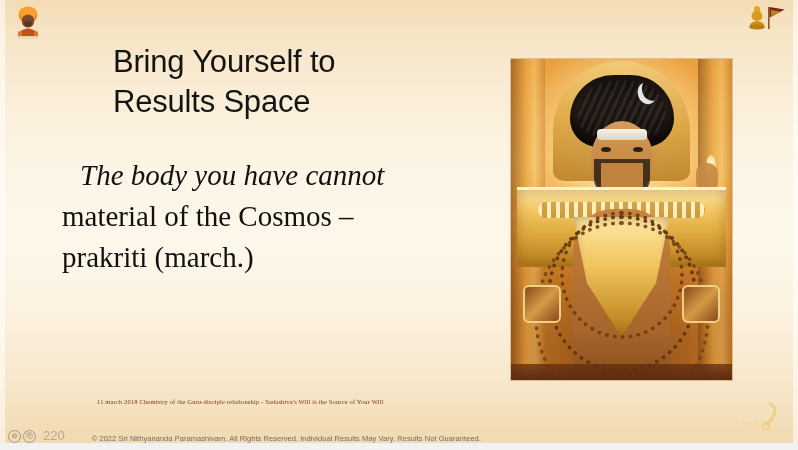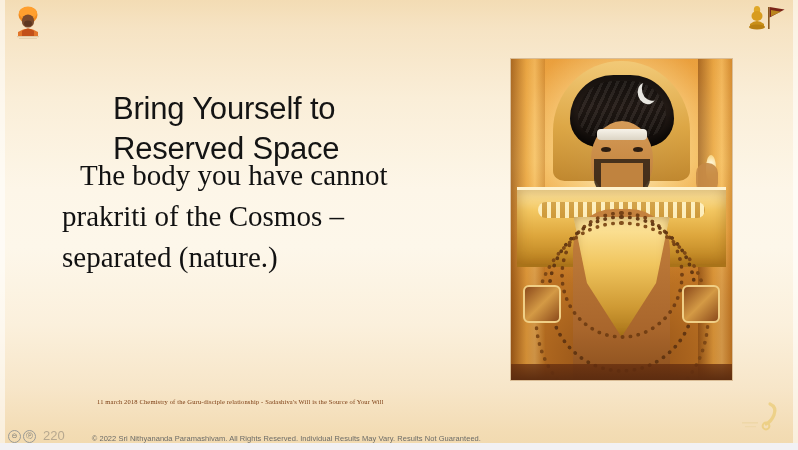--- a/index.html
+++ b/index.html
@@ -65,37 +65,36 @@
   .title {
     position: absolute;
     left: 113px;
     top: 42px;
     width: 380px;
     font-size: 31px;
     line-height: 1.28;
     color: #141414;
     font-weight: 400;
     letter-spacing: -0.2px;
-    margin-top: 47px;
   }
   .title .line { display: block; white-space: nowrap; }
 
   
   .body-copy {
     position: absolute;
     left: 62px;
     top: 155px;
     width: 400px;
     font-family: "Liberation Serif", serif;
     font-size: 29px;
     line-height: 1.42;
     color: #111111;
   }
   .body-copy .line { display: block; white-space: nowrap; }
-  .body-copy .line.indent { text-indent: 18px; }
+  .body-copy .line.indent { text-indent: 18px; font-style: italic; }
 
   
   .photo-frame {
     position: absolute;
     left: 511px;
     top: 59px;
     width: 221px;
     height: 321px;
     background: #c47b2a;
     box-shadow: 0 0 0 1px rgba(160,110,50,0.35);
@@ -370,27 +369,27 @@
       <path d="M6 22 q7 -6 14 0 l0 3 l-14 0 z" fill="#c98f18"></path>
       <ellipse cx="13" cy="25" rx="8" ry="2.4" fill="#b87f12"></ellipse>
       <rect x="24" y="5" width="1.6" height="22" fill="#8a5a22"></rect>
       <path d="M25.6 5 l15 2.5 l-15 8 z" fill="#7a2418"></path>
       <path d="M27 8 l10 1.8 l-10 4.4 z" fill="#c4951f" opacity="0.85"></path>
     </svg>
   </div>
 
   <div class="title">
     <span class="line">Bring Yourself to</span>
-    <span class="line">Reserved Space</span>
+    <span class="line">Results Space</span>
   </div>
 
   <div class="body-copy">
     <span class="line indent">The body you have cannot</span>
-    <span class="line">prakriti of the Cosmos –</span>
-    <span class="line">separated (nature.)</span>
+    <span class="line">material of the Cosmos –</span>
+    <span class="line">prakriti (march.)</span>
   </div>
 
   <div class="photo-frame">
     <div class="photo">
       <div class="pillar-l"></div>
       <div class="pillar-r"></div>
       <div class="arch"></div>
       <div class="lamp"></div>
       <div class="hand"></div>
       <div class="turban"></div>

